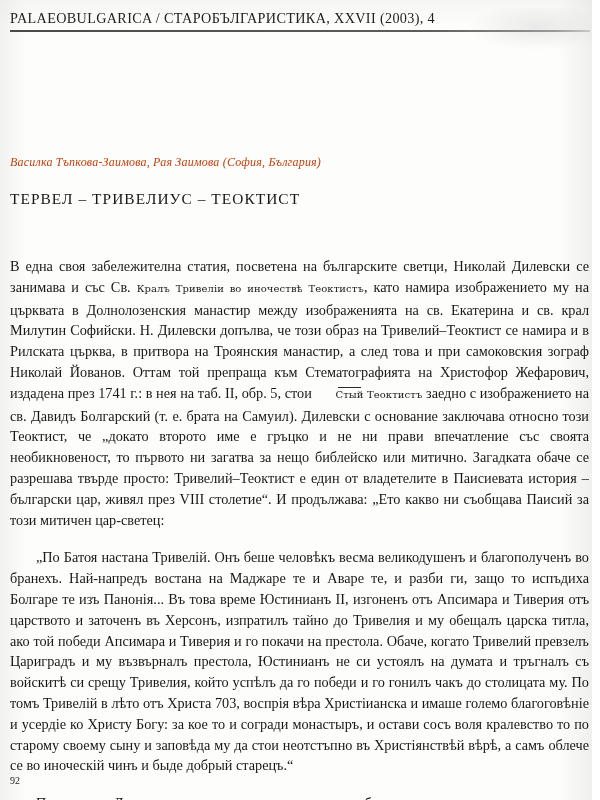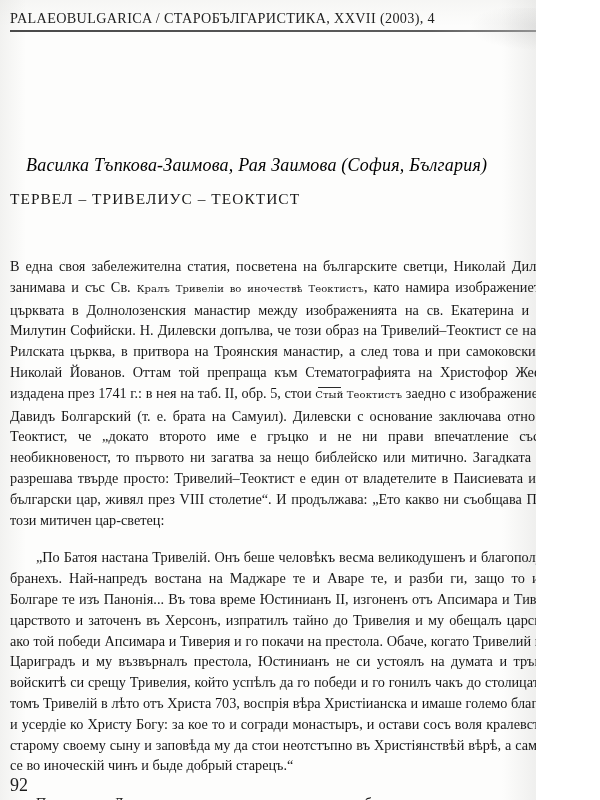--- a/index.html
+++ b/index.html
@@ -2,21 +2,21 @@
 <html><head>
 <meta charset="utf-8">
 <style>
   html, body {
     margin: 0;
     padding: 0;
     background: #ffffff;
   }
   #page {
     position: relative;
-    width: 536px;
+    width: 592px;
     height: 800px;
     background: #fdfdfc;
     overflow: hidden;
     font-family: "Liberation Serif", "DejaVu Serif", serif;
     color: #1b1b1b;
   }
   
   #scan-tint {
     position: absolute;
     inset: 0;
@@ -51,26 +51,26 @@
   }
   #running-head .rh-rule {
     margin-top: 3px;
     height: 2px;
     background: linear-gradient(90deg, #4a4a4a 0%, #5d5d5d 72%, #9a9a9a 94%, #c9c9c9 100%);
   }
 
   
   #authors {
     position: absolute;
-    left: 26px;
+    left: 10px;
     top: 155px;
     font-style: italic;
-    font-size: 18px;
+    font-size: 12px;
     letter-spacing: 0.2px;
-    color: #000000;
+    color: #c2410c;
   }
   #article-title {
     position: absolute;
     left: 10px;
     top: 190px;
     font-size: 15.4px;
     letter-spacing: 1.05px;
     color: #161616;
     text-align: right;
   }
@@ -96,37 +96,38 @@
     margin-top: 17px;
   }
   .slav {
     font-family: "DejaVu Serif", "Liberation Serif", serif;
     font-size: 10px;
     letter-spacing: 0.1px;
   }
   .titlo {
     position: relative;
     white-space: nowrap;
+    margin-left: 20px;
   }
   .titlo::after {
     content: "";
     position: absolute;
     left: 9%;
     right: 9%;
     top: -0.18em;
     height: 1px;
     background: #2a2a2a;
   }
 
   
   #folio {
     position: absolute;
     left: 10px;
     top: 775px;
-    font-size: 18px;
+    font-size: 10px;
     color: #1d1d1d;
   }
 </style>
 </head>
 <body>
 
 <div id="page">
 
   <div id="scan-tint"></div>
   <div id="scan-smudge-right"></div>

